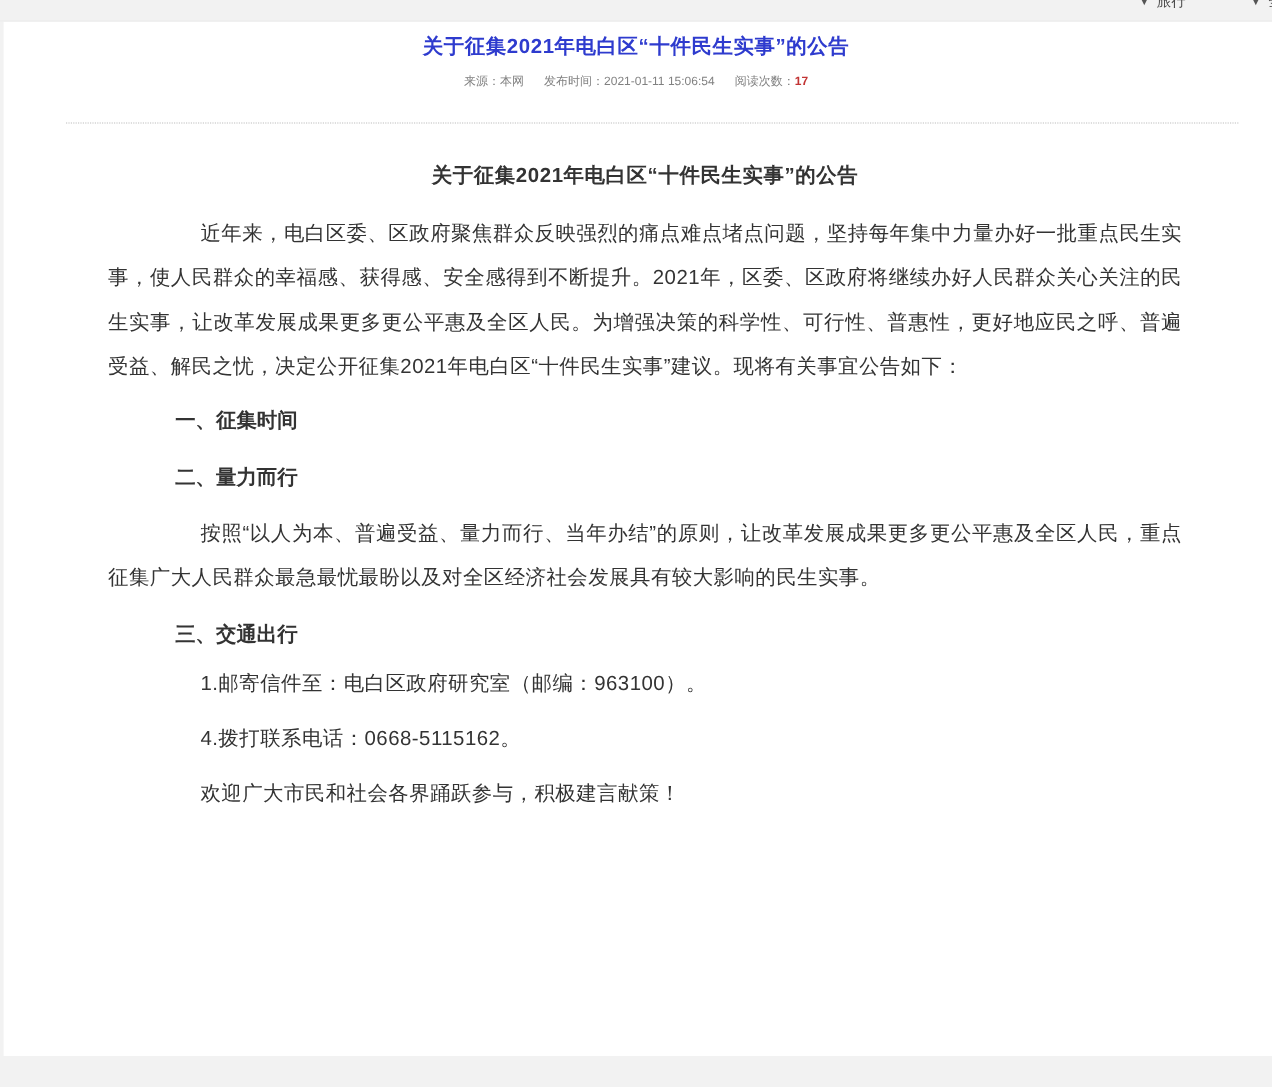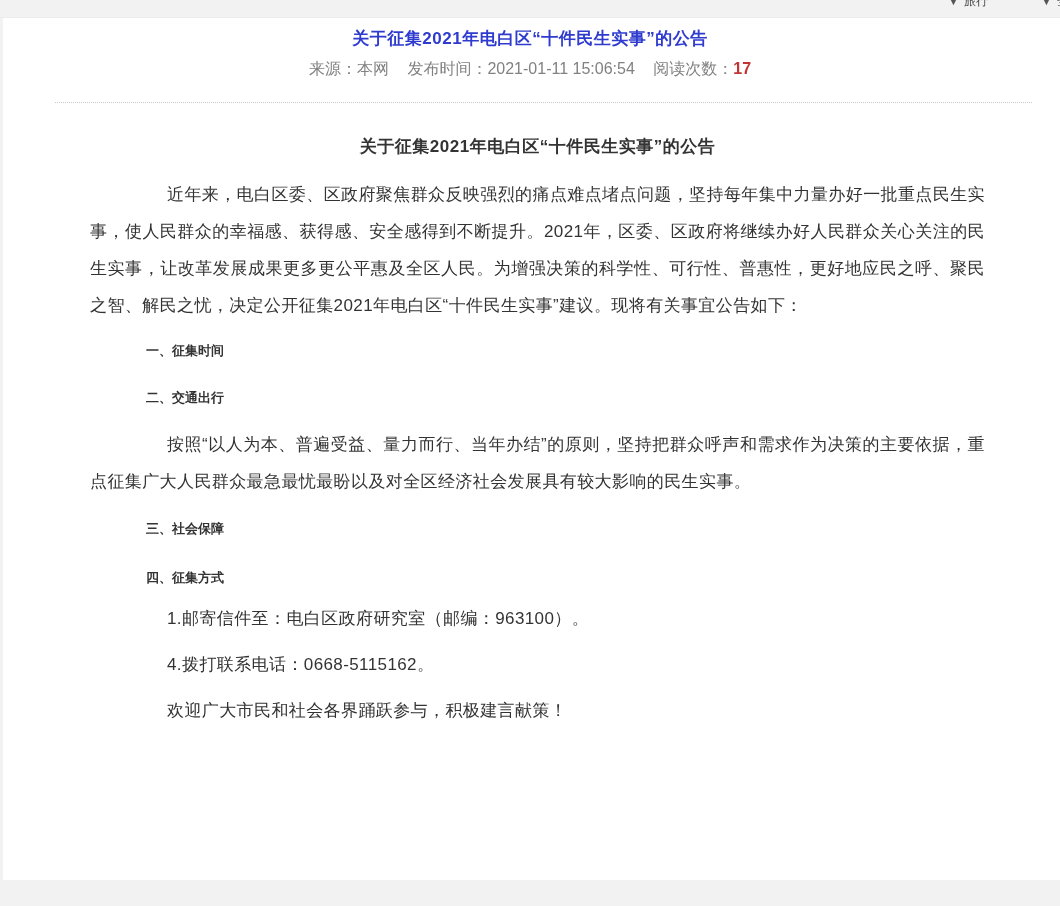--- a/index.html
+++ b/index.html
@@ -50,21 +50,21 @@
     color: #2e3bce;
     font-size: 17px;
     font-weight: bold;
     line-height: 22px;
     margin-top: 10px;
     letter-spacing: 0.5px;
   }
   .doc-meta {
     text-align: center;
     color: #818181;
-    font-size: 16px;
+    font-size: 10px;
     margin-top: 9px;
     line-height: 16px;
   }
   .doc-meta .chunk { margin: 0 7px; }
   .doc-meta .views-value { color: #c23434; font-weight: bold; }
 
   .divider {
     border-top: 1px dotted #c9c9c9;
     margin: 25px 28px 0 55px;
     height: 0;
@@ -86,21 +86,21 @@
     letter-spacing: 0.5px;
   }
   .para {
     line-height: 37px;
     margin: 0;
     text-indent: 77px;
     text-align: justify;
     letter-spacing: 0.4px;
   }
   .sec-heading {
-    font-size: 13px;
+    font-size: 17px;
     font-weight: bold;
     color: #333;
     line-height: 37px;
     margin: 0 0 0 56px;
   }
   .mt4  { margin-top: 4px; }
   .mt8  { margin-top: 8px; }
   .mt9  { margin-top: 9px; }
   .mt10 { margin-top: 10px; }
   .mt12 { margin-top: 12px; }
@@ -139,30 +139,29 @@
     <span class="chunk"><span>来源：</span><span>本网</span></span>
     <span class="chunk"><span>发布时间：</span><span>2021-01-11 15:06:54</span></span>
     <span class="chunk"><span>阅读次数：</span><span class="views-value">17</span></span>
   </div>
 
   <div class="divider"></div>
 
   <div class="article">
     <h2 class="article-title">关于征集2021年电白区“十件民生实事”的公告</h2>
 
-    <p class="para mt16">近年来，电白区委、区政府聚焦群众反映强烈的痛点难点堵点问题，坚持每年集中力量办好一批重点民生实事，使人民群众的幸福感、获得感、安全感得到不断提升。2021年，区委、区政府将继续办好人民群众关心关注的民生实事，让改革发展成果更多更公平惠及全区人民。为增强决策的科学性、可行性、普惠性，更好地应民之呼、聚民之智、解民之忧，决定公开征集2021年电白区“十件民生实事”建议。现将有关事宜公告如下：</p>
+    <p class="para mt16">近年来，电白区委、区政府聚焦群众反映强烈的痛点难点堵点问题，坚持每年集中力量办好一批重点民生实事，使人民群众的幸福感、获得感、安全感得到不断提升。2021年，区委、区政府将继续办好人民群众关心关注的民生实事，让改革发展成果更多更公平惠及全区人民。为增强决策的科学性、可行性、普惠性，更好地应民之呼、普遍受益、解民之忧，决定公开征集2021年电白区“十件民生实事”建议。现将有关事宜公告如下：</p>
 
     <h3 class="sec-heading mt8">一、征集时间</h3>
 
-    <h3 class="sec-heading mt10">二、交通出行</h3>
-    <p class="para mt10">按照“以人为本、普遍受益、量力而行、当年办结”的原则，坚持把群众呼声和需求作为决策的主要依据，重点征集广大人民群众最急最忧最盼以及对全区经济社会发展具有较大影响的民生实事。</p>
+    <h3 class="sec-heading mt10">二、量力而行</h3>
+    <p class="para mt10">按照“以人为本、普遍受益、量力而行、当年办结”的原则，让改革发展成果更多更公平惠及全区人民，重点征集广大人民群众最急最忧最盼以及对全区经济社会发展具有较大影响的民生实事。</p>
 
-    <h3 class="sec-heading mt10">三、社会保障</h3>
+    <h3 class="sec-heading mt10">三、交通出行</h3>
 
-    <h3 class="sec-heading mt12">四、征集方式</h3>
     <p class="para mt4">1.邮寄信件至：电白区政府研究室（邮编：963100）。</p>
     <p class="para mt9">4.拨打联系电话：0668-5115162。</p>
 
     <p class="para mt9">欢迎广大市民和社会各界踊跃参与，积极建言献策！</p>
   </div>
 
   <div class="bottom-strip"></div>
 
 </div>
 

